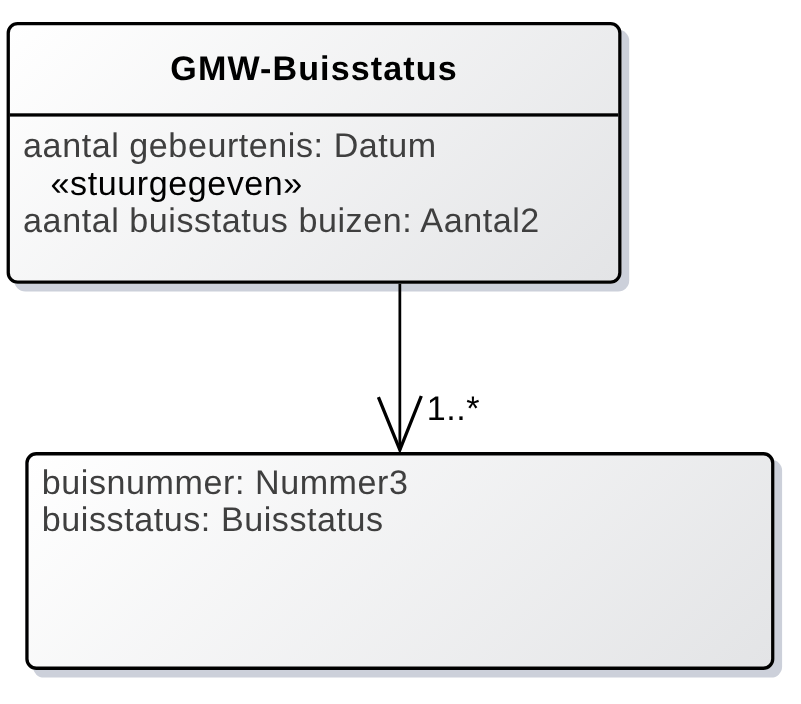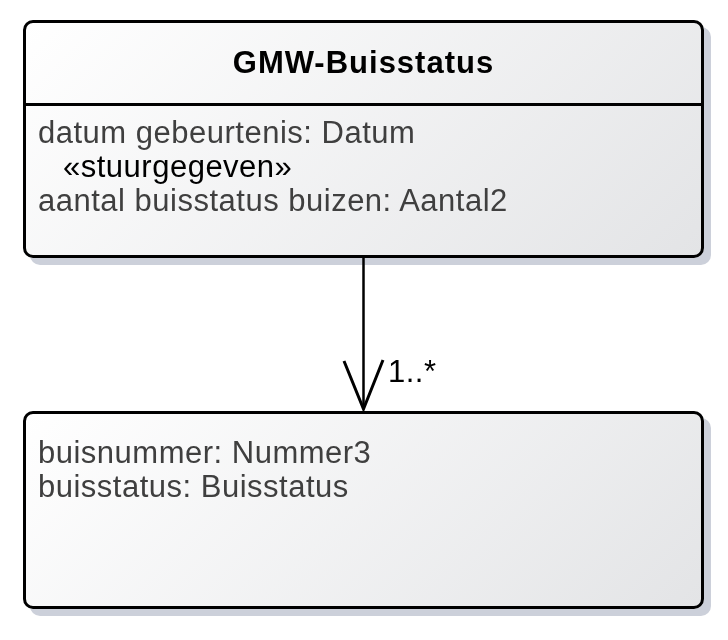--- a/index.html
+++ b/index.html
@@ -20,23 +20,23 @@
   }
   .uml-class {
     position: absolute;
     box-sizing: border-box;
     border: 3px solid #000000;
     border-radius: 10px;
     background: linear-gradient(135deg, #ffffff 0%, #e3e4e6 100%);
     box-shadow: 7px 7px 0 #ccd0da;
   }
   #class-gmw {
-    left: 23px;
+    left: 6px;
     top: 20px;
-    width: 681px;
+    width: 559px;
     height: 238px;
   }
   #class-monitoringbuis {
     left: 23px;
     top: 411px;
     width: 681px;
     height: 198px;
   }
   .uml-header {
     height: 80px;
@@ -49,21 +49,21 @@
     font-size: 31px;
     font-weight: bold;
     color: #000000;
     letter-spacing: 1px;
     white-space: nowrap;
   }
   .uml-body {
     padding: 10px 12px 0 12px;
   }
   #class-monitoringbuis .uml-body {
-    padding-top: 22px;
+    padding-top: 8px;
   }
   .attr {
     font-size: 31px;
     line-height: 34px;
     letter-spacing: 0.5px;
     color: #3f3f3f;
     white-space: nowrap;
   }
   .attr.stereotype {
     color: #000000;
@@ -90,21 +90,21 @@
 </head>
 <body>
 
 <div class="canvas">
 
   <div class="uml-class" id="class-gmw">
     <div class="uml-header">
       <span class="uml-title">GMW-Buisstatus</span>
     </div>
     <div class="uml-body">
-      <div class="attr">datum gebeurtenis: Datum</div>
+      <div class="attr">aantal gebeurtenis: Datum</div>
       <div class="attr stereotype">«stuurgegeven»</div>
       <div class="attr">aantal buisstatus buizen: Aantal2</div>
     </div>
   </div>
 
   <svg class="connector-svg" viewBox="0 0 728 640" xmlns="http://www.w3.org/2000/svg">
     <line x1="363.5" y1="258" x2="363.5" y2="409" stroke="#000000" stroke-width="2.5"></line>
     <polyline points="344,361 363.5,409 383,360" fill="none" stroke="#000000" stroke-width="3"></polyline>
   </svg>
 

